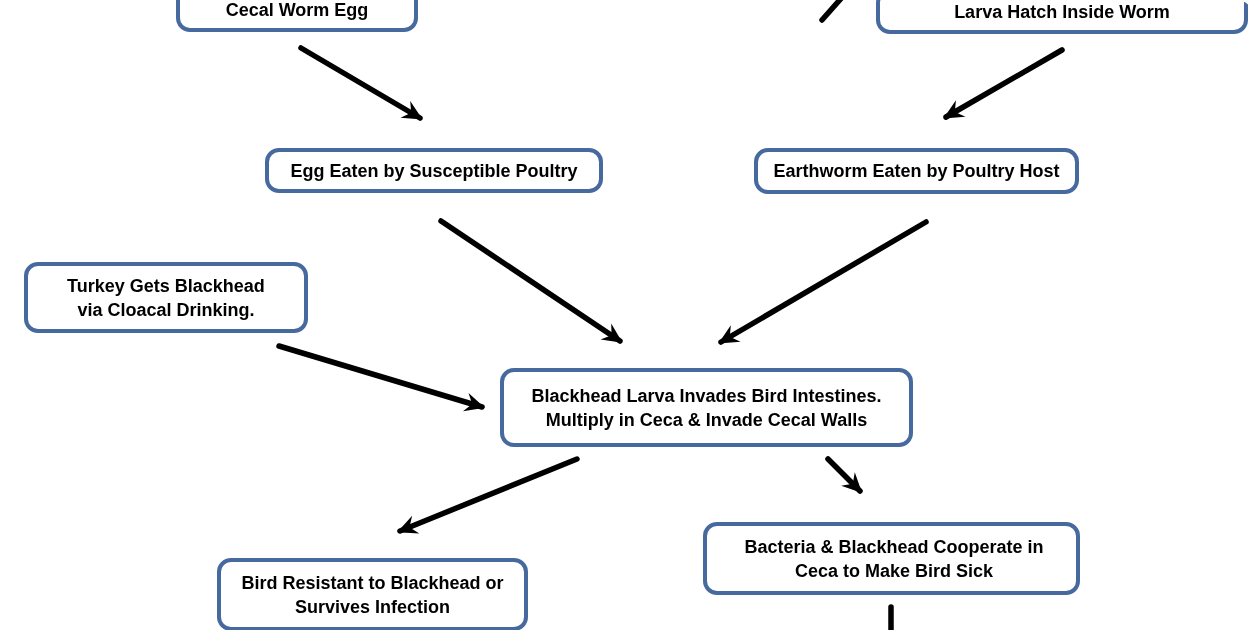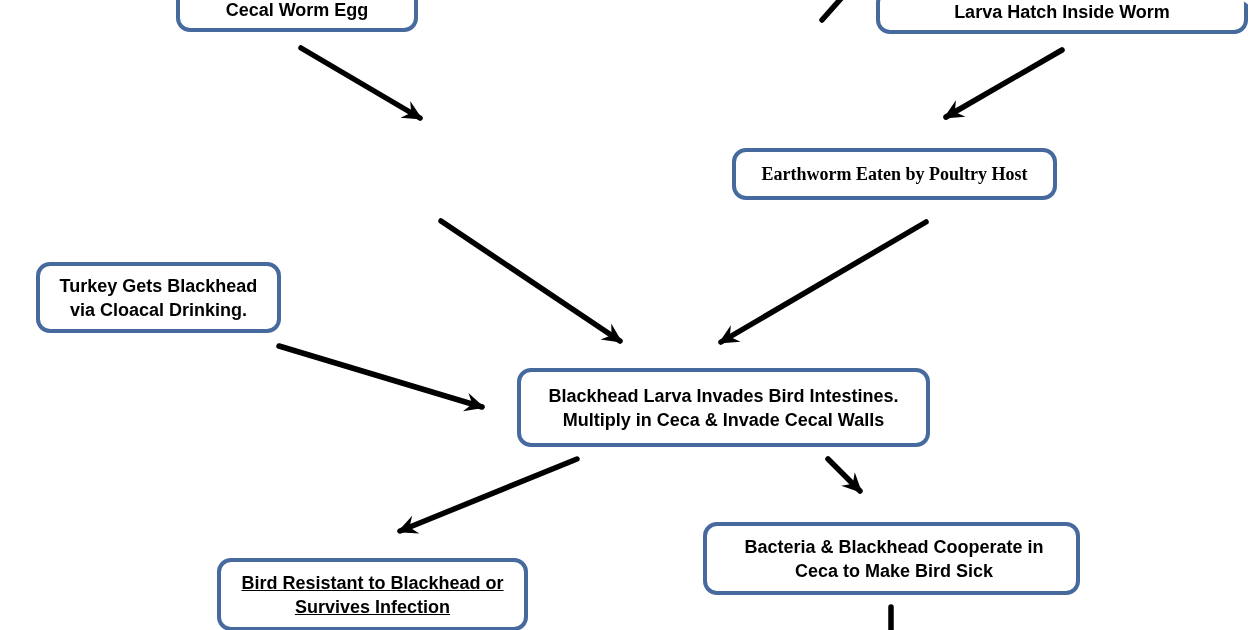--- a/index.html
+++ b/index.html
@@ -36,24 +36,24 @@
     font-size:18px;
     line-height:24px;
     color:var(--text);
     white-space:pre-line;
     padding:0 6px;
   }
   
   #n-cecal       {left:176px; top:-13px; width:242px; height:45px;}
   #n-larva       {left:876px; top:-11px; width:372px; height:45px;}
   #n-egg-eaten   {left:265px; top:148px; width:338px; height:45px;}
-  #n-earthworm   {left:732px; top:148px; width:325px; height:52px;font-family:Liberation Serif, serif;}
-  #n-turkey      {left:36px;  top:262px; width:245px; height:71px;}
-  #n-central     {left:500px; top:368px; width:413px; height:79px;margin-left:17px;}
-  #n-resistant   {left:217px; top:558px; width:311px; height:73px;text-decoration:underline;}
+  #n-earthworm   {left:754px; top:148px; width:325px; height:46px;}
+  #n-turkey      {left:24px;  top:262px; width:284px; height:71px;}
+  #n-central     {left:500px; top:368px; width:413px; height:79px;}
+  #n-resistant   {left:217px; top:558px; width:311px; height:73px;}
   #n-bacteria    {left:703px; top:522px; width:377px; height:73px;padding-left:11px;}
   #arrow-layer{
     position:absolute;
     left:0;top:0;
     width:1253px;height:630px;
     pointer-events:none;
   }
 </style>
 </head>
 <body>
@@ -76,20 +76,21 @@
       <line x1="577" y1="459" x2="400" y2="531" marker-end="url(#ah)"></line>
       <line x1="828" y1="459" x2="860" y2="491" marker-end="url(#ah)"></line>
       <line x1="891" y1="607" x2="891" y2="632"></line>
     </g>
   </svg>
 
   <div class="node" id="n-cecal">Cecal Worm Egg</div>
 
   <div class="node" id="n-larva">Larva Hatch Inside Worm</div>
 
+  <div class="node" id="n-egg-eaten">Egg Eaten by Susceptible Poultry</div>
 
   <div class="node" id="n-earthworm">Earthworm Eaten by Poultry Host</div>
 
   <div class="node" id="n-turkey">Turkey Gets Blackhead
 via Cloacal Drinking.</div>
 
   <div class="node" id="n-central">Blackhead Larva Invades Bird Intestines.
 Multiply in Ceca &amp; Invade Cecal Walls</div>
 
   <div class="node" id="n-resistant">Bird Resistant to Blackhead or

